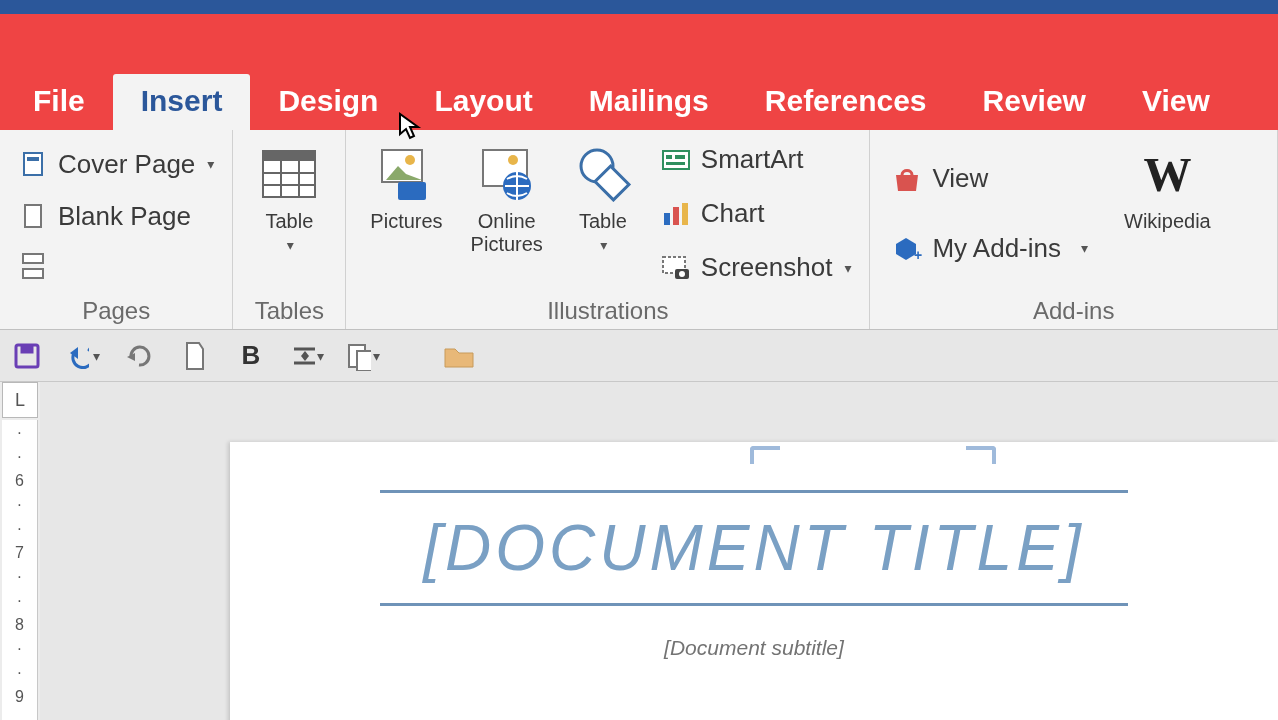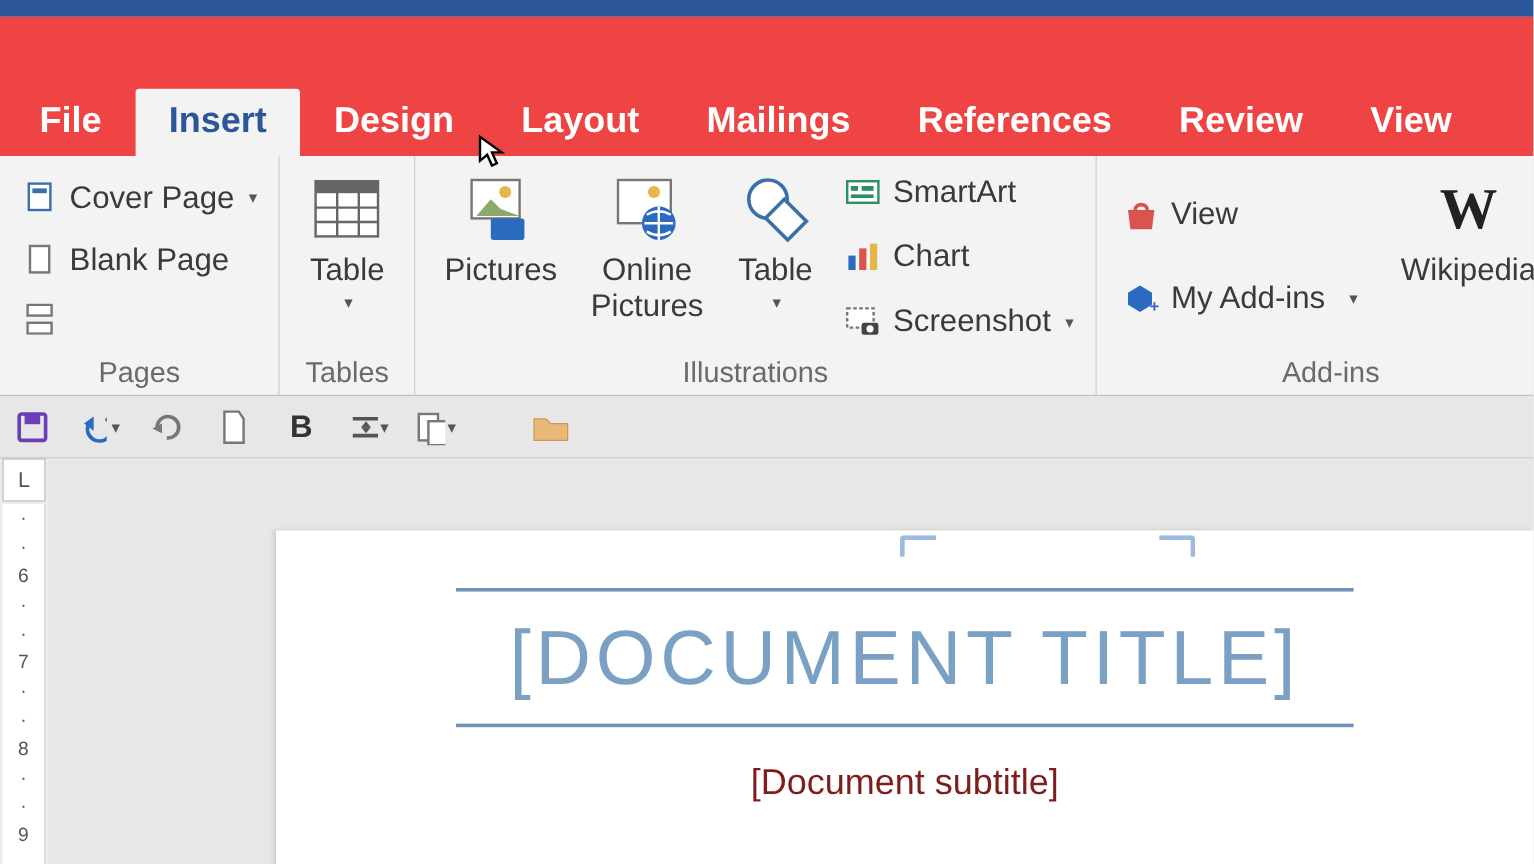--- a/index.html
+++ b/index.html
@@ -56,21 +56,21 @@
     cursor:pointer; white-space:nowrap;
   }
   .item-h .ico { width:30px; height:26px; display:flex; align-items:center; justify-content:center;}
   .caret { font-size:14px; color:#555; margin-left:2px;}
 
   .bigbtn {
     display:flex; flex-direction:column; align-items:center; justify-content:flex-start;
     padding:6px 14px; cursor:pointer; min-width:90px;
   }
   .bigbtn .ico { width:64px; height:64px; display:flex; align-items:center; justify-content:center;}
-  .bigbtn .lbl { font-size:26px; color:#3a3a3a; text-align:center; line-height:1.15; margin-top:4px;}
+  .bigbtn .lbl { font-size:20px; color:#3a3a3a; text-align:center; line-height:1.15; margin-top:4px;}
   .bigbtn .caret { margin-top:4px;}
 
   .qat {
     background:#e7e7e7; height:52px; display:flex; align-items:center;
     gap:22px; padding-left:10px; border-bottom:1px solid #c8c8c8;
   }
   .qat .qbtn { width:34px; height:34px; display:flex; align-items:center; justify-content:center; cursor:pointer; color:#555; }
   .qat .qbtn.purple svg { stroke:#6a3fb5; fill:#6a3fb5; }
   .qat .sep-space { width:18px; }
 
@@ -91,28 +91,28 @@
     position:absolute; left:40px; right:0; top:382px; bottom:0;
     background:#e7e7e7;
   }
   .page {
     position:absolute; left:190px; top:60px; right:0; bottom:-80px;
     background:#fff; box-shadow: -2px 0 4px rgba(0,0,0,.15);
     padding-top: 8px;
   }
   .page .bracket { position:absolute; width:30px; height:18px; border:4px solid #9fbadb; border-bottom:none; border-right:none; border-top-left-radius:4px; }
   .page .bracket.r { transform: scaleX(-1); }
-  .title-block { margin:40px 150px 0 150px; }
+  .title-block { margin:40px 150px 0 150px;font-style:italic; }
   .hr { border:0; border-top:3px solid #6f93b8; margin:4px 0; }
   .doc-title {
     font-size:64px; letter-spacing:4px; color:#7aa0c4;
     text-align:center; font-weight:400; padding:14px 0;
   }
   .doc-sub {
-    font-size:30px; color:#7f1d1d; text-align:center; padding-top:26px;
+    font-size:21px; color:#737373; text-align:center; padding-top:26px;
   }
 
   .cursor {
     position:absolute; left:398px; top:112px; width:24px; height:30px; z-index:50;
   }
 
   svg { display:block; }
 </style>
 </head>
 <body>

